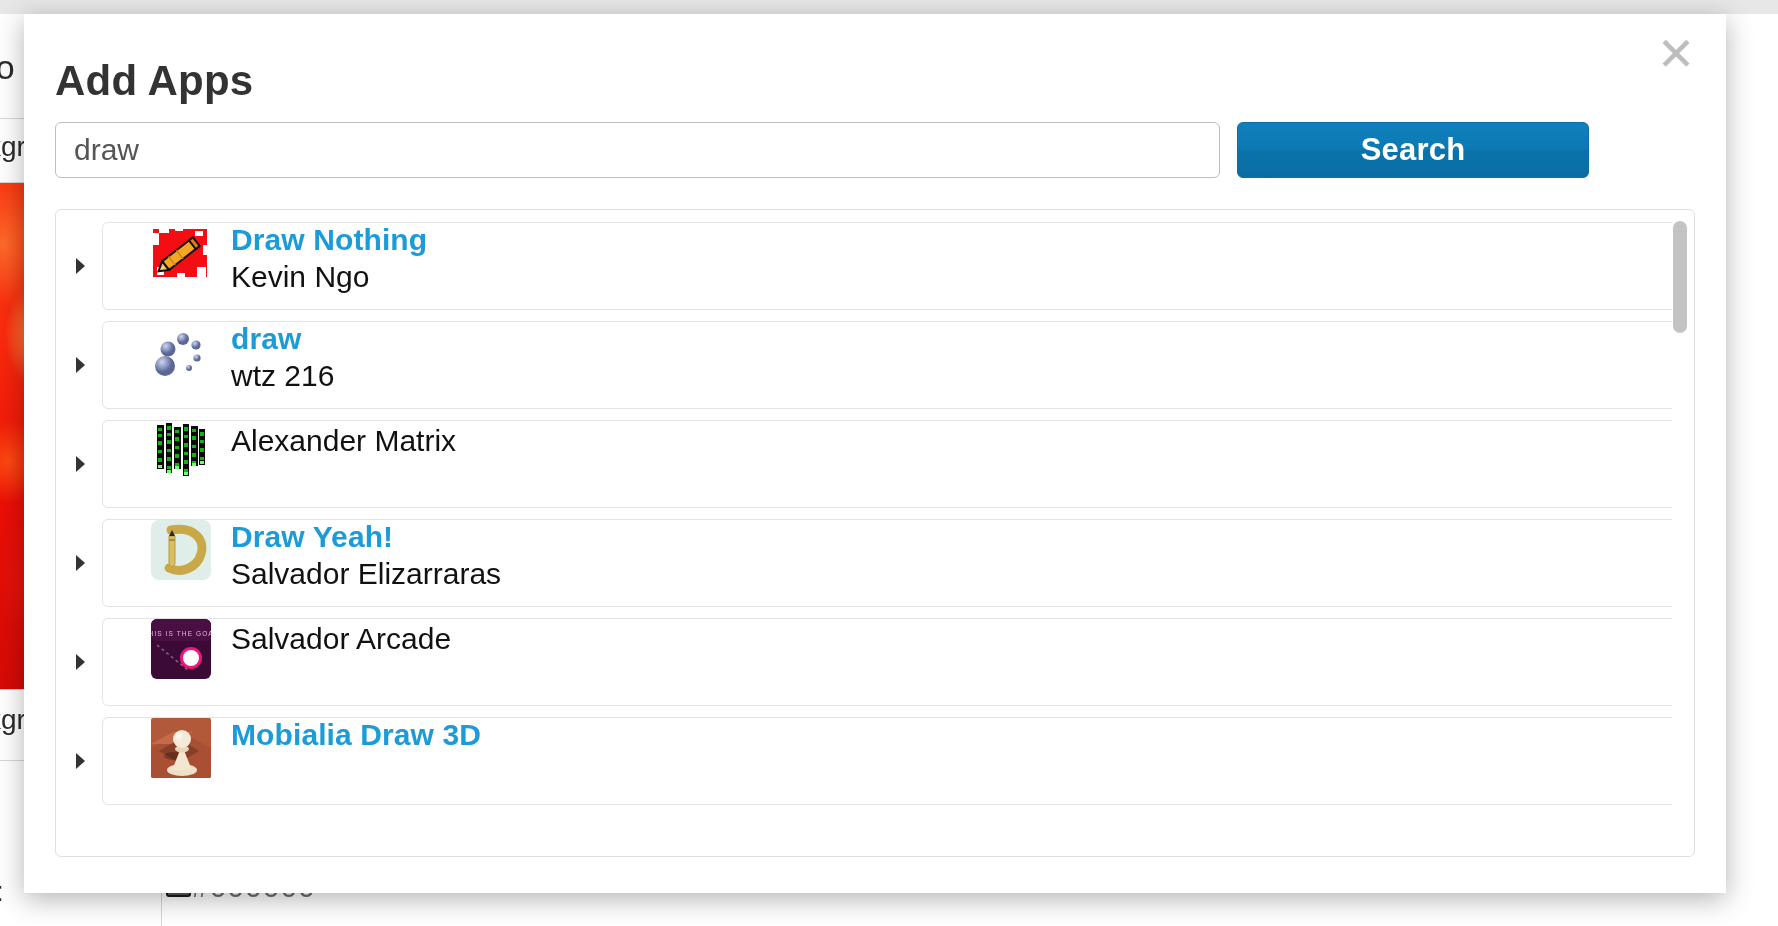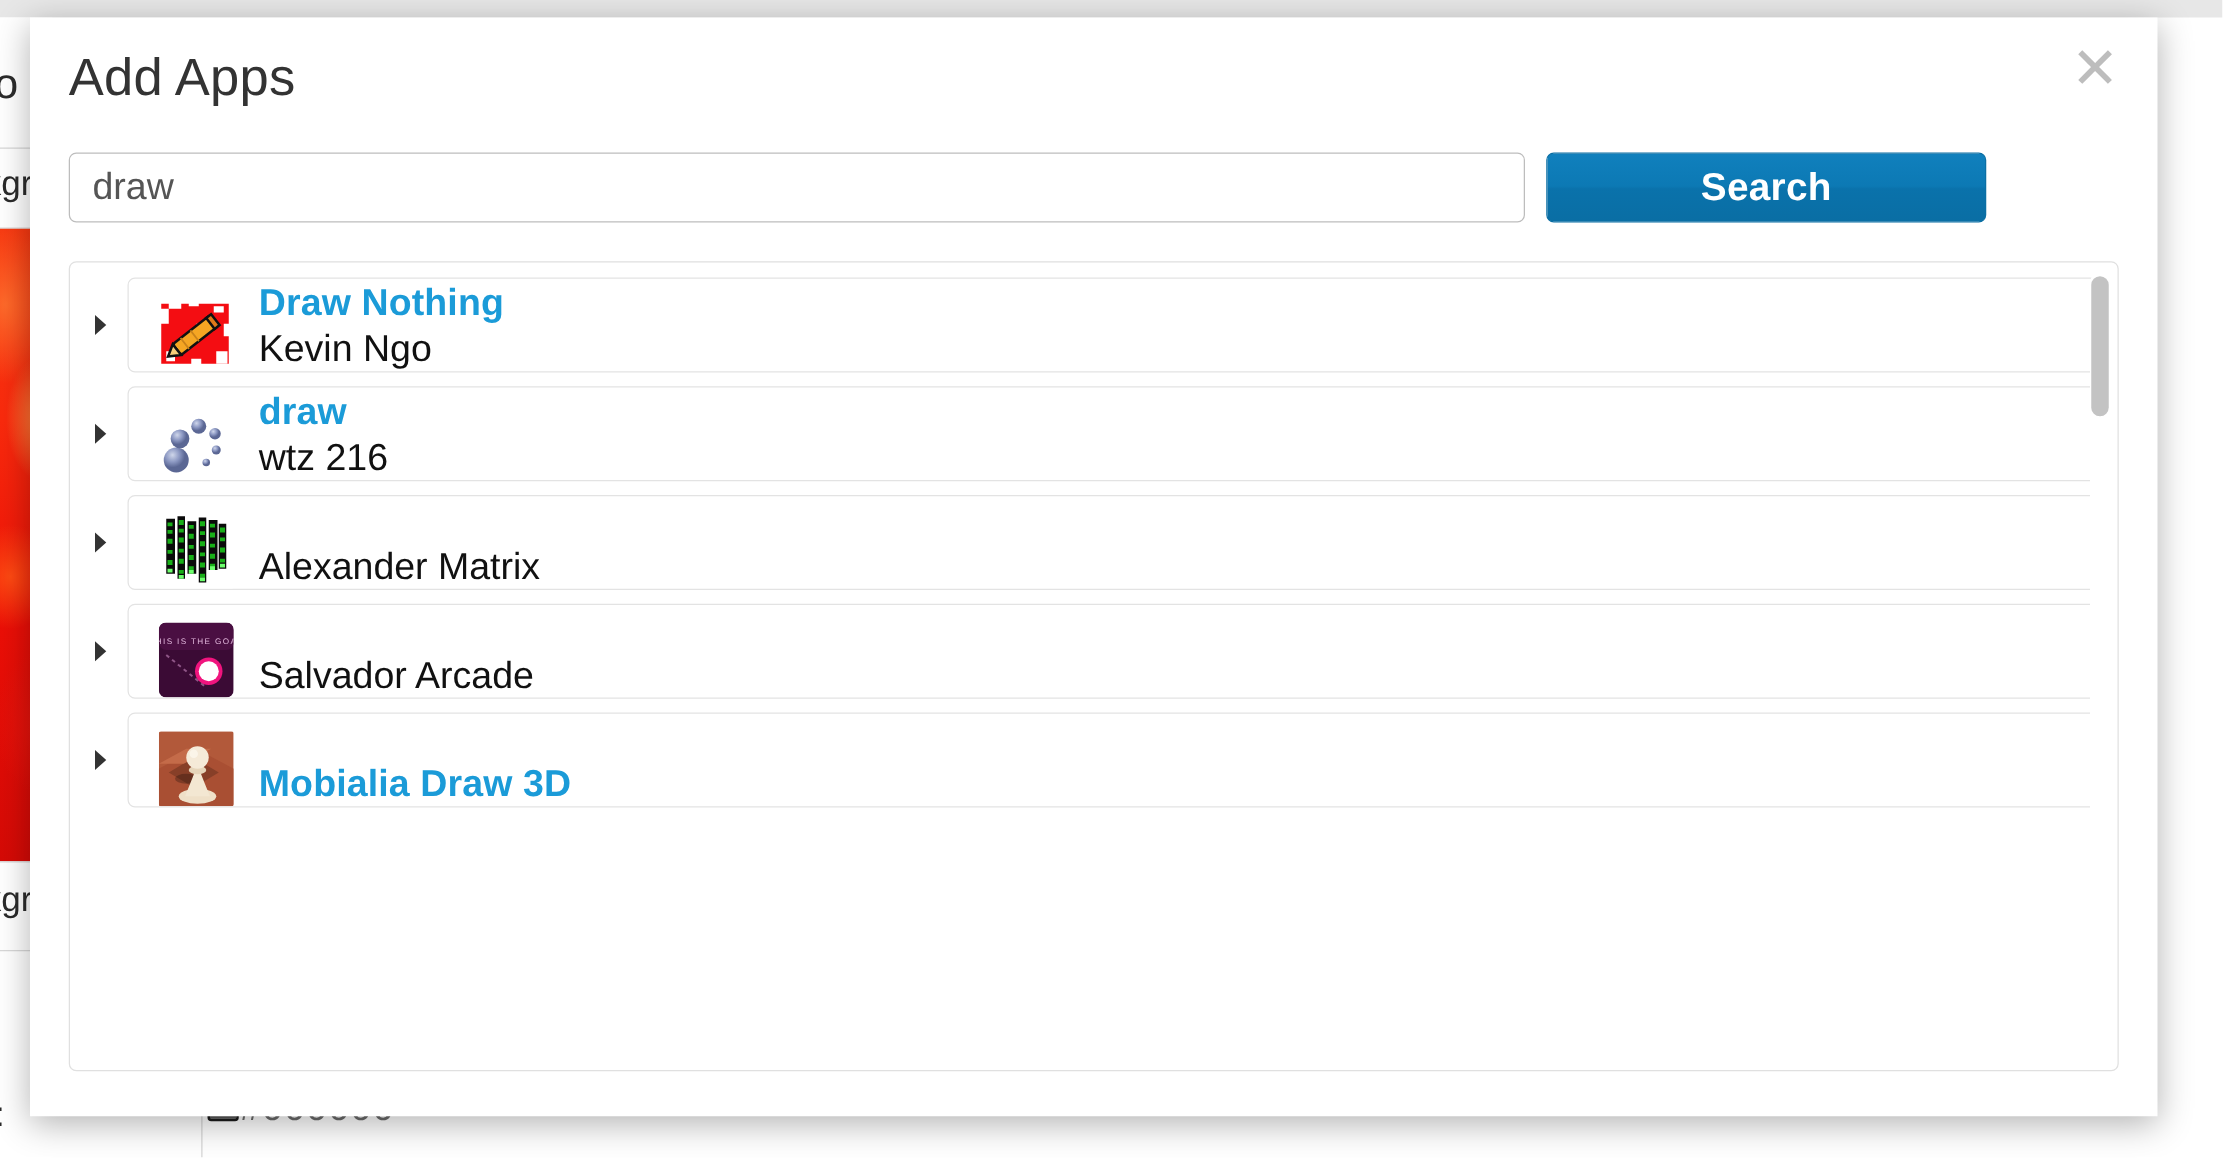--- a/index.html
+++ b/index.html
@@ -118,23 +118,23 @@
     left: 24px;
     top: 14px;
     width: 1702px;
     height: 879px;
     background: #ffffff;
     box-shadow: 0 6px 26px rgba(0,0,0,0.30);
   }
 
   .modal-title {
     position: absolute;
-    left: 31px; top: 24px;
+    left: 31px; top: 43px;
     font-size: 42px;
-    font-weight: 400;
+    font-weight: 700;
     color: #333333;
     letter-spacing: .2px;
   }
 
   .modal-close {
     position: absolute;
     right: 22px; top: 12px;
     width: 56px; height: 56px;
     display: flex;
     align-items: center;
@@ -204,27 +204,28 @@
     left: 0; top: 0;
     width: 1640px;
     height: 648px;
     overflow: hidden;
     padding: 12px 0 0 0;
   }
 
   .result-row {
     position: relative;
     display: flex;
-    align-items: flex-end;
+    align-items: flex-start;
     margin: 0 18px 11px 46px;
-    height: 76px;
+    height: 88px;
     border: 1px solid #e3e3e3;
     border-radius: 6px;
     background: #ffffff;
     cursor: pointer;
+    padding-left: 24px;
   }
 
   .row-marker {
     position: absolute;
     left: -27px;
     top: 50%;
     transform: translateY(-50%);
     width: 0; height: 0;
     border-left: 9px solid #333333;
     border-top: 8px solid transparent;
@@ -420,20 +421,38 @@
                 <rect x="41" y="42" width="4" height="3"></rect>
                 <rect x="49" y="40" width="4" height="3"></rect>
               </g>
             </svg>
           </div>
           <div class="app-text">
             <div class="app-author">Alexander Matrix</div>
           </div>
         </div>
 
+        <div class="result-row">
+          <div class="row-marker"></div>
+          <div class="app-icon">
+            <svg viewBox="0 0 60 60">
+              <rect width="60" height="60" rx="8" fill="#dfeee8"></rect>
+              <path d="M20 10 C46 6, 54 22, 50 34 C46 48, 30 54, 18 48" fill="none" stroke="#c8a847" stroke-width="9" stroke-linecap="round"></path>
+              <g>
+                <path d="M18 16 L24 16 L24 44 Q21 50 18 44 Z" fill="#d9bd63" stroke="#b79a3f" stroke-width="1"></path>
+                <path d="M18 16 L21 10 L24 16 Z" fill="#2a2a2a"></path>
+                <rect x="18" y="19" width="6" height="2" fill="#a98c30"></rect>
+              </g>
+            </svg>
+          </div>
+          <div class="app-text">
+            <div class="app-name">Draw Yeah!</div>
+            <div class="app-author">Salvador Elizarraras</div>
+          </div>
+        </div>
 
         <div class="result-row">
           <div class="row-marker"></div>
           <div class="app-icon">
             <svg viewBox="0 0 60 60">
               <rect width="60" height="60" rx="6" fill="#3b0b35"></rect>
               <rect x="0" y="0" width="60" height="22" rx="6" fill="#4a0f42"></rect>
               <text x="30" y="17" font-family="Liberation Sans, sans-serif" font-size="6.5" fill="#e2b8dd" text-anchor="middle" letter-spacing="1.1">THIS IS THE GOAL</text>
               <line x1="6" y1="26" x2="38" y2="52" stroke="#8e5586" stroke-width="1.6" stroke-dasharray="3 3"></line>
               <circle cx="40" cy="39" r="11" fill="#f0147e"></circle>

